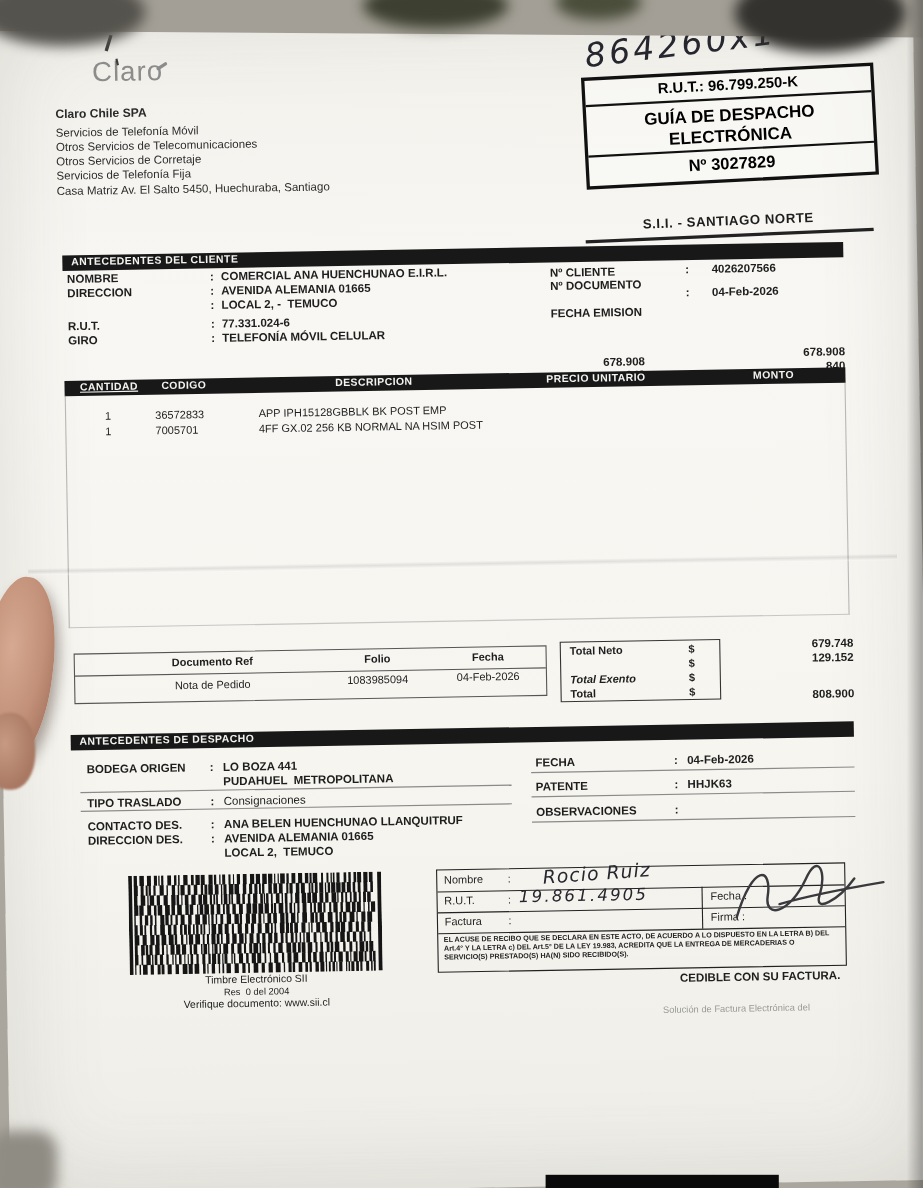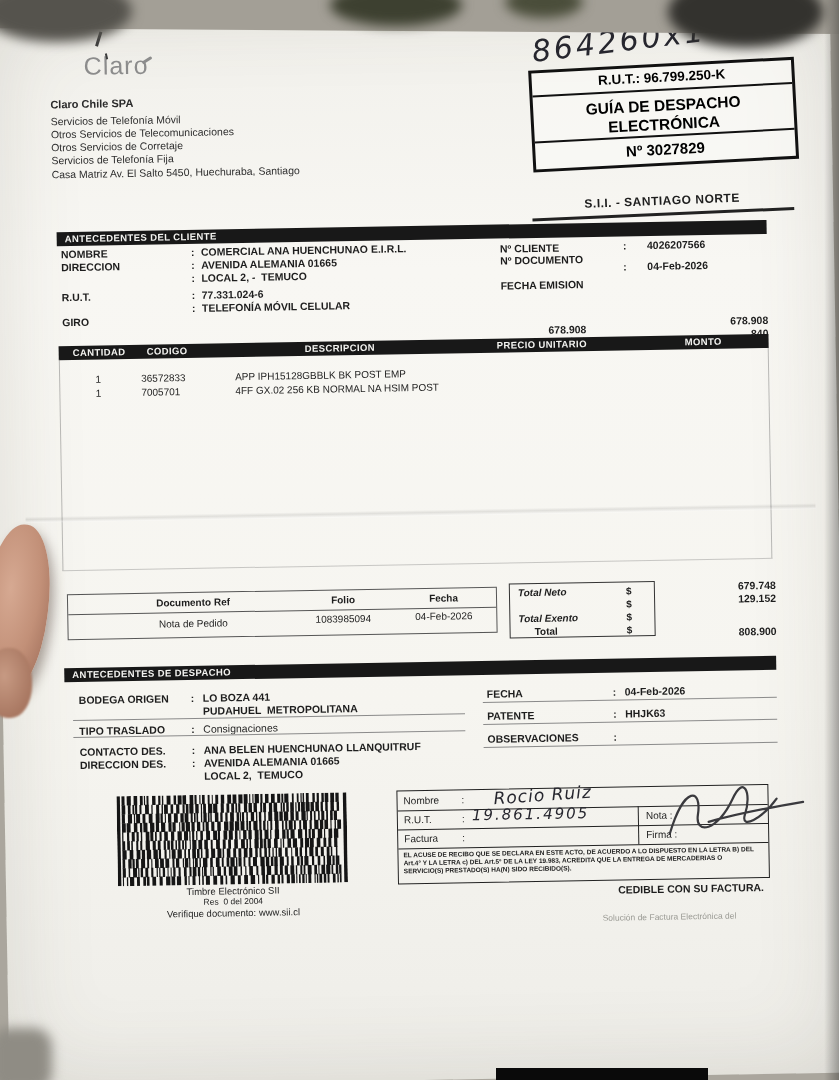--- a/index.html
+++ b/index.html
@@ -91,39 +91,39 @@
     <div class="t b" style="left:196px;top:255px;">:</div>
     <div class="t b" style="left:206px;top:255px;">AVENIDA ALEMANIA 01665</div>
 
     <div class="t b" style="left:196px;top:268px;">:</div>
     <div class="t b" style="left:206px;top:268px;">LOCAL 2, -  TEMUCO</div>
 
     <div class="t b" style="left:66px;top:285px;">R.U.T.</div>
     <div class="t b" style="left:196px;top:285px;">:</div>
     <div class="t b" style="left:206px;top:285px;">77.331.024-6</div>
 
-    <div class="t b" style="left:66px;top:298px;margin-top:12px;">GIRO</div>
+    <div class="t b" style="left:66px;top:298px;">GIRO</div>
     <div class="t b" style="left:196px;top:298px;">:</div>
     <div class="t b" style="left:206px;top:298px;">TELEFONÍA MÓVIL CELULAR</div>
 
     <div class="t b" style="left:505px;top:244px;">Nº CLIENTE</div>
     <div class="t b" style="left:505px;top:256px;">Nº DOCUMENTO</div>
     <div class="t b" style="left:505px;top:281px;">FECHA EMISION</div>
     <div class="t b" style="left:628px;top:243px;">:</div>
     <div class="t b" style="left:652px;top:243px;">4026207566</div>
     <div class="t b" style="left:628px;top:264px;">:</div>
     <div class="t b" style="left:652px;top:264px;">04-Feb-2026</div>
 
     <div class="t b r" style="left:690px;top:320px;width:82px;">678.908</div>
     <div class="t b r" style="left:690px;top:333px;width:82px;">840</div>
     <div class="t b r" style="left:505px;top:326px;width:85px;">678.908</div>
     <div class="t b r" style="left:505px;top:338px;width:85px;">840</div>
 
     <div class="bar" style="left:62px;top:340px;width:710px;">
-      <span class="t" style="left:14px;">CANTIDAD</span>
+      <span class="t" style="left:14px;text-decoration:underline;">CANTIDAD</span>
       <span class="t" style="left:88px;">CODIGO</span>
       <span class="t" style="left:246px;">DESCRIPCION</span>
       <span class="t" style="left:438px;">PRECIO UNITARIO</span>
       <span class="t" style="left:626px;">MONTO</span>
     </div>
     <div class="box" style="left:62px;top:353px;width:710px;height:212px;border-left:1px solid rgba(110,110,110,.45);border-right:1px solid rgba(110,110,110,.45);border-bottom:1px solid rgba(110,110,110,.35);"></div>
 
     <div class="t c" style="left:92px;top:368px;width:18px;font-size:10px;">1</div>
     <div class="t" style="left:144px;top:368px;font-size:10px;">36572833</div>
     <div class="t" style="left:238px;top:368px;font-size:10px;">APP IPH15128GBBLK BK POST EMP</div>
@@ -138,27 +138,27 @@
       <div class="t b c" style="left:25px;top:4px;width:200px;font-size:10px;">Documento Ref</div>
       <div class="t b c" style="left:205px;top:4px;width:140px;font-size:10px;">Folio</div>
       <div class="t b c" style="left:328px;top:4px;width:95px;font-size:10px;">Fecha</div>
       <div style="position:absolute;left:0;top:19px;width:100%;height:1.2px;background:#555;"></div>
       <div class="t c" style="left:25px;top:25px;width:200px;font-size:10px;">Nota de Pedido</div>
       <div class="t c" style="left:205px;top:23px;width:140px;font-size:10px;">1083985094</div>
       <div class="t c" style="left:328px;top:22px;width:95px;font-size:10px;">04-Feb-2026</div>
     </div>
 
     <div class="box" style="left:508px;top:585px;width:146px;height:55px;border:1.5px solid #333;">
-      <div class="t b" style="left:8px;top:3px;font-size:10px;font-style:italic;">Total Neto</div>
+      <div class="t b" style="left:8px;top:3px;font-size:10px;">Total Neto</div>
       <div class="t b" style="left:116px;top:3px;font-size:10px;">$</div>
       <div class="t b" style="left:8px;top:32px;font-size:10px;margin-top:48px;">19% IVA</div>
       <div class="t b" style="left:116px;top:16px;font-size:10px;">$</div>
       <div class="t b" style="left:8px;top:29px;font-size:10px;font-style:italic;">Total Exento</div>
       <div class="t b" style="left:116px;top:29px;font-size:10px;">$</div>
-      <div class="t b" style="left:24px;top:42px;font-size:10px;">Total</div>
+      <div class="t b" style="left:8px;top:42px;font-size:10px;">Total</div>
       <div class="t b" style="left:116px;top:42px;font-size:10px;">$</div>
     </div>
     <div class="t b r" style="left:690px;top:585px;width:85px;">679.748</div>
     <div class="t b r" style="left:690px;top:598px;width:85px;">129.152</div>
     <div class="t b r" style="left:690px;top:631px;width:85px;">808.900</div>
 
     <div class="bar" style="left:62px;top:662px;width:712px;">
       <span class="t" style="left:8px;">ANTECEDENTES DE DESPACHO</span>
     </div>
 
@@ -657,21 +657,21 @@
       <div class="t" style="left:6px;top:4px;font-size:10px;">Nombre</div>
       <div class="t" style="left:64px;top:4px;font-size:10px;">:</div>
       <div style="position:absolute;left:0;top:19px;width:100%;height:1px;background:#222;"></div>
       <div class="t" style="left:6px;top:23px;font-size:10px;">R.U.T.</div>
       <div class="t" style="left:64px;top:23px;font-size:10px;">:</div>
       <div style="position:absolute;left:0;top:38px;width:100%;height:1px;background:#222;"></div>
       <div class="t" style="left:6px;top:42px;font-size:10px;">Factura</div>
       <div class="t" style="left:64px;top:42px;font-size:10px;">:</div>
       <div style="position:absolute;left:0;top:57px;width:100%;height:1px;background:#222;"></div>
       <div style="position:absolute;left:240px;top:19px;width:1px;height:38px;background:#222;"></div>
-      <div class="t" style="left:248px;top:23px;font-size:10px;">Nota :</div>
+      <div class="t" style="left:248px;top:23px;font-size:10px;">Fecha :</div>
       <div class="t" style="left:248px;top:42px;font-size:10px;">Firma :</div>
       <div class="t hand" style="left:96px;top:-3px;font-size:17px;transform:rotate(-3deg);letter-spacing:1px;">Rocio Ruiz</div>
       <div class="t hand" style="left:74px;top:17px;font-size:15px;letter-spacing:2px;">19.861.4905</div>
       <div class="t legal" style="left:5px;top:60px;width:360px;font-size:6.5px;line-height:8px;font-weight:600;color:#222;">EL ACUSE DE RECIBO QUE SE DECLARA EN ESTE ACTO, DE ACUERDO A LO DISPUESTO EN LA LETRA B) DEL Art.4° Y LA LETRA c) DEL Art.5° DE LA LEY 19.983, ACREDITA QUE LA ENTREGA DE MERCADERIAS O SERVICIO(S) PRESTADO(S) HA(N) SIDO RECIBIDO(S).</div>
       <svg width="160" height="90" viewBox="0 0 160 90" style="position:absolute;left:252px;top:-18px;transform:rotate(-5deg);overflow:visible;">
         <path d="M18,60 C 38,12 55,18 48,44 C 43,64 66,62 84,32 C 98,8 104,28 95,48 C 88,64 112,54 128,36 M58,52 C 86,47 122,44 154,42" stroke="#3a3a3e" stroke-width="2.2" fill="none" stroke-linecap="round"></path>
       </svg>
     </div>
     <div class="t b" style="left:612px;top:887px;font-size:10.5px;">CEDIBLE CON SU FACTURA.</div>
 

